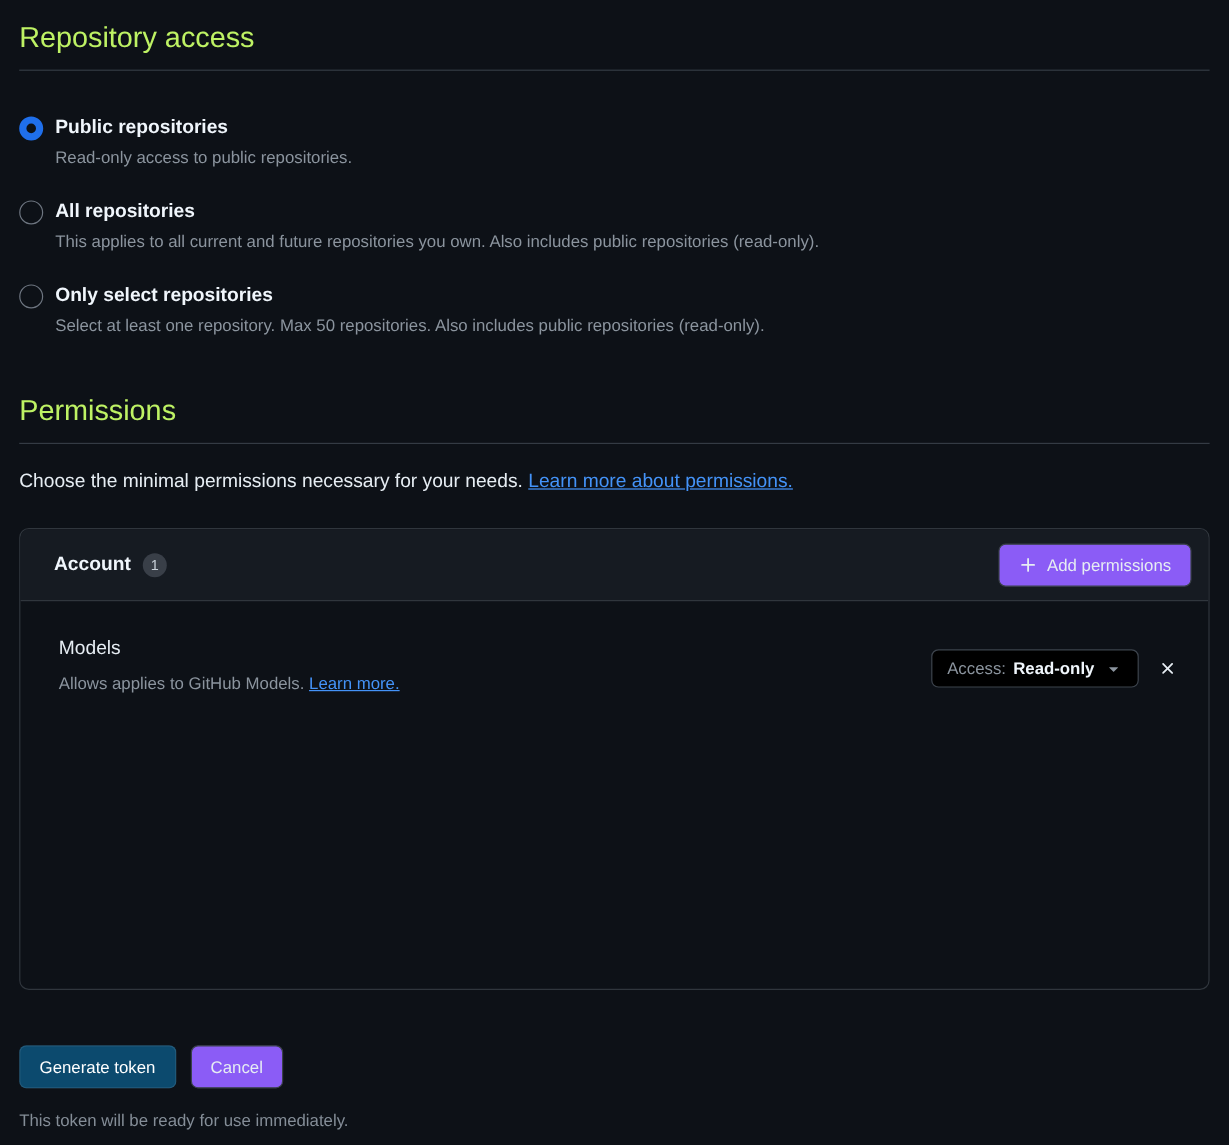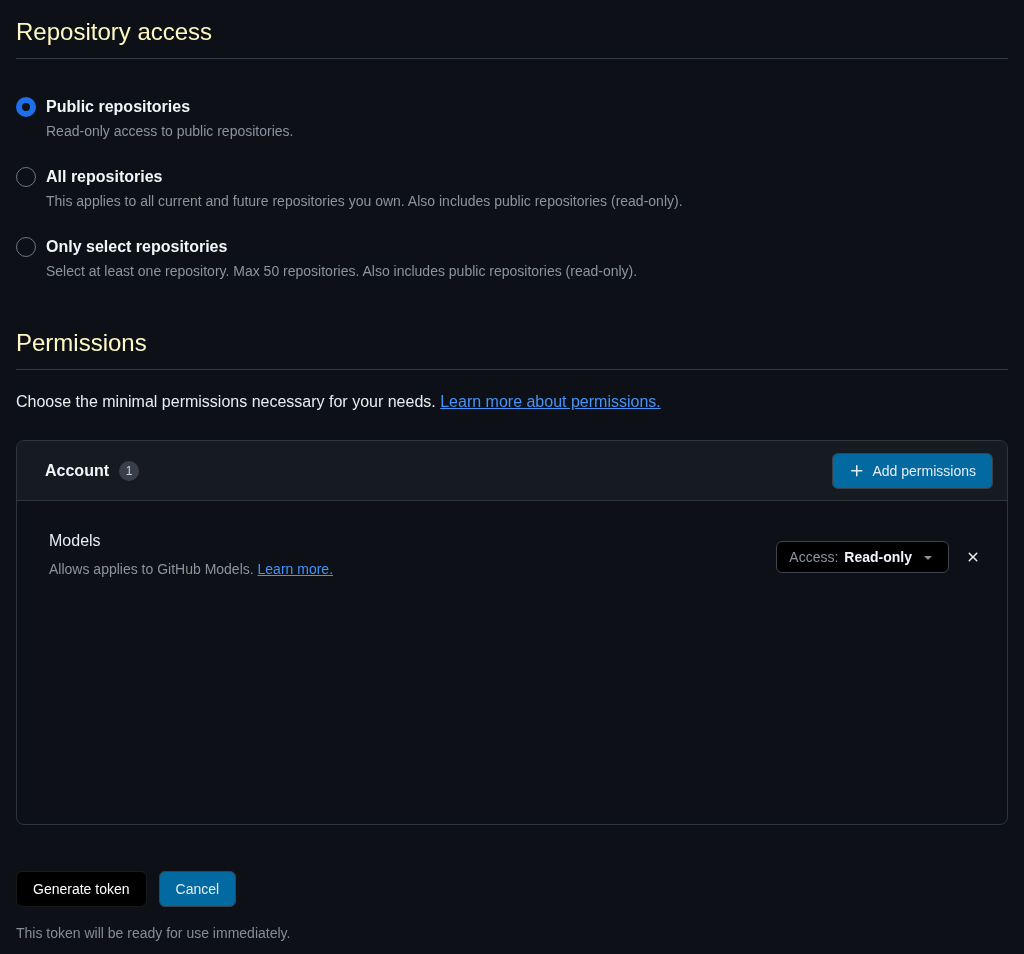--- a/index.html
+++ b/index.html
@@ -10,21 +10,21 @@
     color: #e6edf3;
     overflow: hidden;
   }
   .page { padding: 0 16px; }
 
   .section-title {
     margin-top: 16px;
     font-size: 24px;
     line-height: 32px;
     font-weight: 400;
-    color: #fef9c3;
+    color: #bef264;
     padding-bottom: 10px;
     border-bottom: 1px solid #343b44;
   }
   .section-title.second { margin-top: 46px; }
 
   
   .radio-group { margin-top: 36px; }
   .radio-option { display: flex; margin-bottom: 24px; cursor: pointer; }
   .radio {
     flex: 0 0 auto;
@@ -87,27 +87,27 @@
   .btn {
     display: inline-flex;
     align-items: center;
     gap: 8px;
     height: 36px;
     padding: 0 16px;
     border-radius: 6px;
     font-size: 14px;
     font-family: inherit;
     color: #e6edf3;
-    background: #0369a1;
+    background: #8b5cf6;
     border: 1px solid #3a414a;
     cursor: pointer;
     white-space: nowrap;
   }
   .btn-primary {
-    background: #000000;
+    background: #0c4a6e;
     border-color: rgba(240,246,252,0.1);
     color: #ffffff;
     border-radius: 6px;
   }
   .btn .octicon { display: inline-block; fill: #e6edf3; }
 
   
   .box-body { padding: 16px; }
   .permission-row {
     display: flex;

